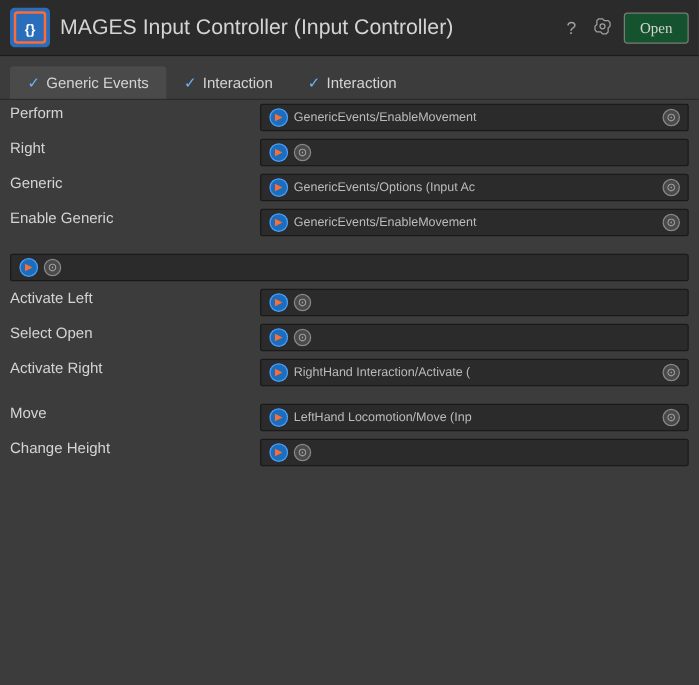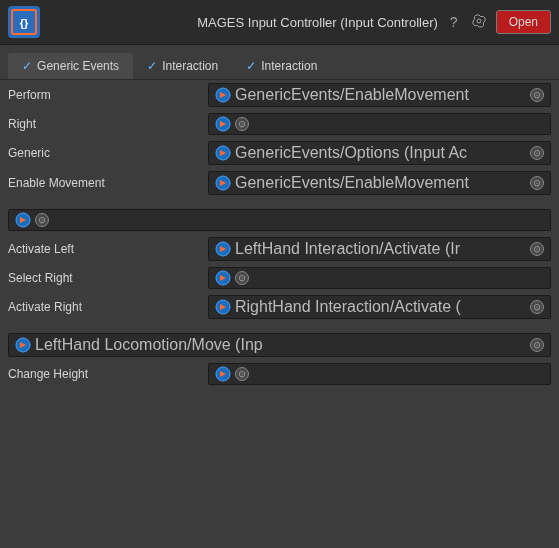--- a/index.html
+++ b/index.html
@@ -22,50 +22,50 @@
     }
 
     .title-bar-icon {
       width: 32px;
       height: 32px;
       flex-shrink: 0;
     }
 
     .title-bar-text {
       flex: 1;
-      font-size: 13px;
+      font-size: 17px;
       color: #d4d4d4;
       font-weight: 500;
-      text-align: right;
     }
 
     .title-bar-actions {
       display: flex;
       align-items: center;
       gap: 6px;
     }
 
     .icon-btn {
       background: none;
       border: none;
       color: #a0a0a0;
       cursor: pointer;
       font-size: 14px;
       padding: 2px 4px;
       border-radius: 3px;
     }
 
     .open-btn {
-      background: #b91c1c;
+      background: #14532d;
       border: 1px solid #7a7a7a;
       color: #d4d4d4;
       padding: 4px 12px;
       font-size: 12px;
       cursor: pointer;
       border-radius: 3px;
+      font-family: Liberation Serif, serif;
     }
 
     .header-tabs {
       background: #3c3c3c;
       display: flex;
       align-items: center;
       padding: 8px 8px 0 8px;
       border-bottom: 1px solid #2a2a2a;
     }
 
@@ -89,21 +89,21 @@
       font-size: 12px;
     }
 
     .content {
       background: #3c3c3c;
       padding: 0;
     }
 
     .row {
       display: flex;
-      align-items: center;
+      align-items: flex-start;
       padding: 3px 8px;
       min-height: 28px;
     }
 
     .row-label {
       width: 200px;
       flex-shrink: 0;
       color: #d4d4d4;
       font-size: 12px;
     }
@@ -116,21 +116,21 @@
       border: 1px solid #1a1a1a;
       border-radius: 2px;
       padding: 2px 6px;
       min-height: 22px;
       gap: 4px;
       cursor: pointer;
     }
 
     .value-text {
       flex: 1;
-      font-size: 16px;
+      font-size: 10px;
       color: #bbb;
       overflow: hidden;
       text-overflow: ellipsis;
       white-space: nowrap;
     }
 
     .circle-btn {
       width: 14px;
       height: 14px;
       border-radius: 50%;
@@ -214,21 +214,21 @@
       <div class="row-value">
         <svg width="16" height="16" viewBox="0 0 16 16">
           <circle cx="8" cy="8" r="7" fill="#1a6ebb" stroke="#4a9eff" stroke-width="1"></circle>
           <path d="M5 5 L11 8 L5 11 Z" fill="#ff6b35"></path>
         </svg>
         <span class="value-text">GenericEvents/Options (Input Ac</span>
         <div class="circle-btn">⊙</div>
       </div>
     </div>
     <div class="row">
-      <span class="row-label">Enable Movement</span>
+      <span class="row-label">Enable Generic</span>
       <div class="row-value">
         <svg width="16" height="16" viewBox="0 0 16 16">
           <circle cx="8" cy="8" r="7" fill="#1a6ebb" stroke="#4a9eff" stroke-width="1"></circle>
           <path d="M5 5 L11 8 L5 11 Z" fill="#ff6b35"></path>
         </svg>
         <span class="value-text">GenericEvents/EnableMovement</span>
         <div class="circle-btn">⊙</div>
       </div>
     </div>
     <div class="separator"></div>
@@ -241,26 +241,25 @@
         <div class="circle-btn">⊙</div>
       </div>
     </div>
     <div class="row">
       <span class="row-label">Activate Left</span>
       <div class="row-value">
         <svg width="16" height="16" viewBox="0 0 16 16">
           <circle cx="8" cy="8" r="7" fill="#1a6ebb" stroke="#4a9eff" stroke-width="1"></circle>
           <path d="M5 5 L11 8 L5 11 Z" fill="#ff6b35"></path>
         </svg>
-        <span class="value-text">LeftHand Interaction/Activate (Ir</span>
-        <div class="circle-btn">⊙</div>
-      </div>
-    </div>
-    <div class="row">
-      <span class="row-label">Select Right</span>
+        <div class="circle-btn">⊙</div>
+      </div>
+    </div>
+    <div class="row">
+      <span class="row-label">Select Open</span>
       <div class="row-value">
         <svg width="16" height="16" viewBox="0 0 16 16">
           <circle cx="8" cy="8" r="7" fill="#1a6ebb" stroke="#4a9eff" stroke-width="1"></circle>
           <path d="M5 5 L11 8 L5 11 Z" fill="#ff6b35"></path>
         </svg>
         <div class="circle-btn">⊙</div>
       </div>
     </div>
     <div class="row">
       <span class="row-label">Activate Right</span>
@@ -268,20 +267,21 @@
         <svg width="16" height="16" viewBox="0 0 16 16">
           <circle cx="8" cy="8" r="7" fill="#1a6ebb" stroke="#4a9eff" stroke-width="1"></circle>
           <path d="M5 5 L11 8 L5 11 Z" fill="#ff6b35"></path>
         </svg>
         <span class="value-text">RightHand Interaction/Activate (</span>
         <div class="circle-btn">⊙</div>
       </div>
     </div>
     <div class="separator"></div>
     <div class="row">
+      <span class="row-label">Move</span>
       <div class="row-value">
         <svg width="16" height="16" viewBox="0 0 16 16">
           <circle cx="8" cy="8" r="7" fill="#1a6ebb" stroke="#4a9eff" stroke-width="1"></circle>
           <path d="M5 5 L11 8 L5 11 Z" fill="#ff6b35"></path>
         </svg>
         <span class="value-text">LeftHand Locomotion/Move (Inp</span>
         <div class="circle-btn">⊙</div>
       </div>
     </div>
     <div class="row">

